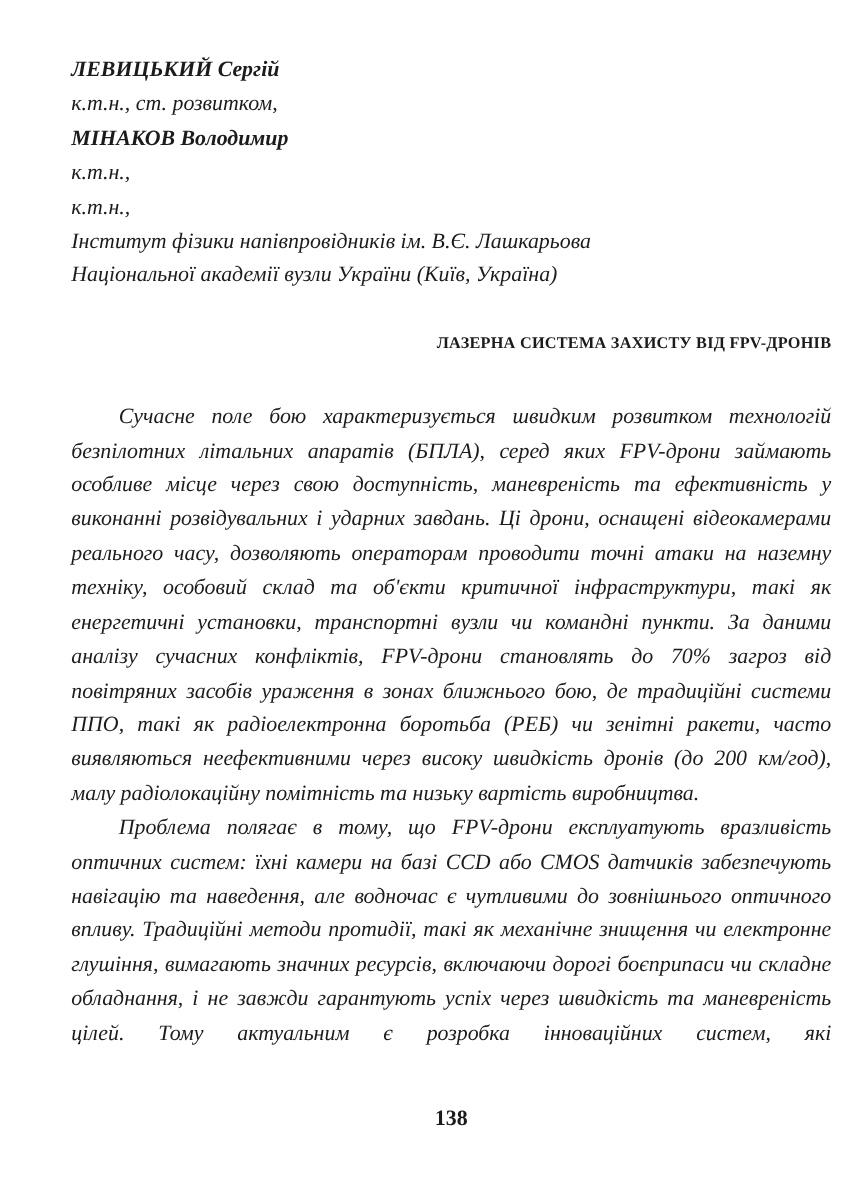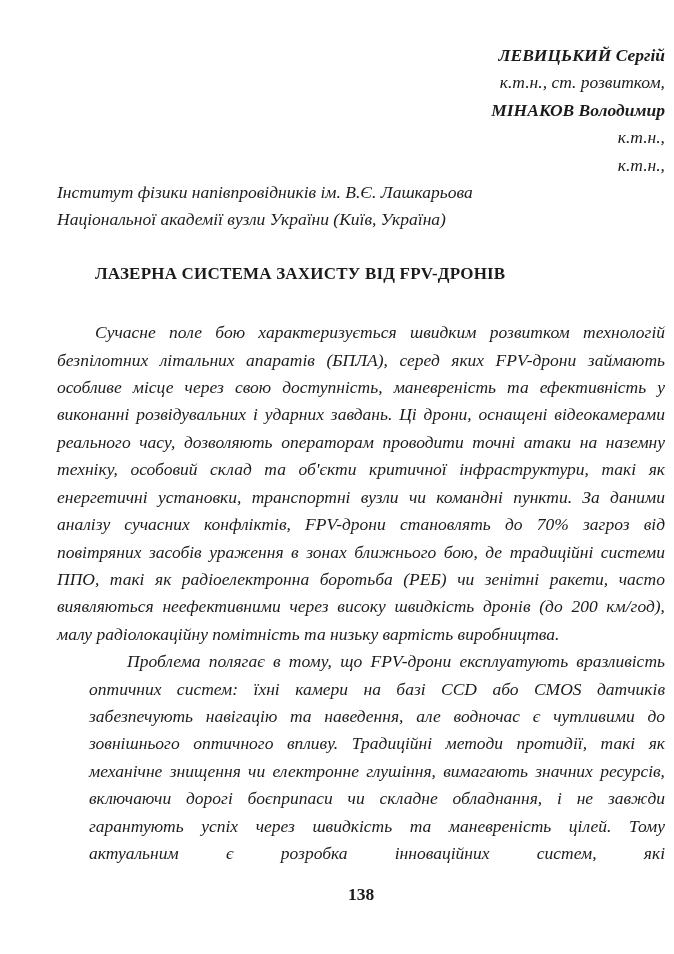--- a/index.html
+++ b/index.html
@@ -19,50 +19,49 @@
     overflow: hidden;
     box-sizing: border-box;
   }
   .content {
     position: absolute;
     left: 57px;
     top: 42px;
     width: 608px;
   }
   .author-block {
-    text-align: right;
+    text-align: left;
     font-style: italic;
   }
   .author-name {
     font-weight: bold;
     font-style: italic;
   }
   .author-degree {
     font-style: italic;
   }
   .affiliation {
     font-style: italic;
   }
   .article-title {
     margin: 26px 0 32px 0;
     padding-left: 38px; 
-    font-size: 17px;
+    font-size: 13px;
     font-weight: bold;
-    text-align: left;
+    text-align: right;
     letter-spacing: 0.2px;
   }
   .body-paragraph {
     margin: 0;
     text-align: justify;
     text-indent: 38px;
     font-style: italic;
   }
   .body-paragraph.continues {
     text-align-last: justify;
-    margin-left: 32px;
   }
   .page-number {
     position: absolute;
     left: 57px;
     top: 881px;
     width: 608px;
     text-align: center;
     font-weight: bold;
   }
 </style>

